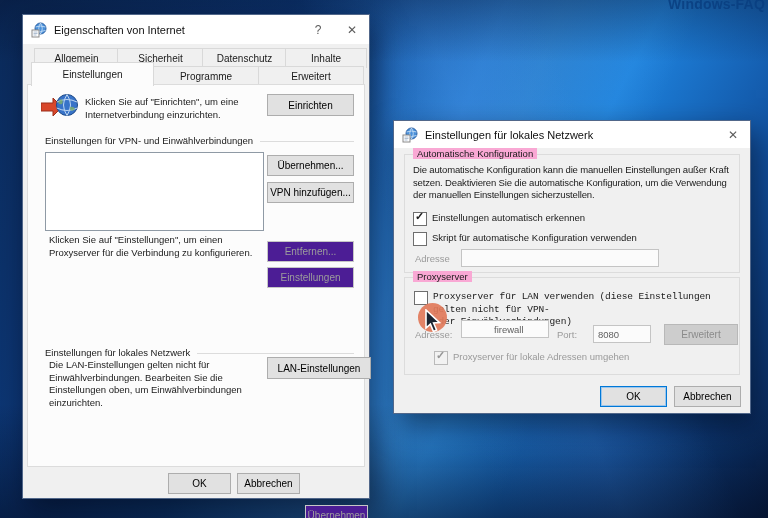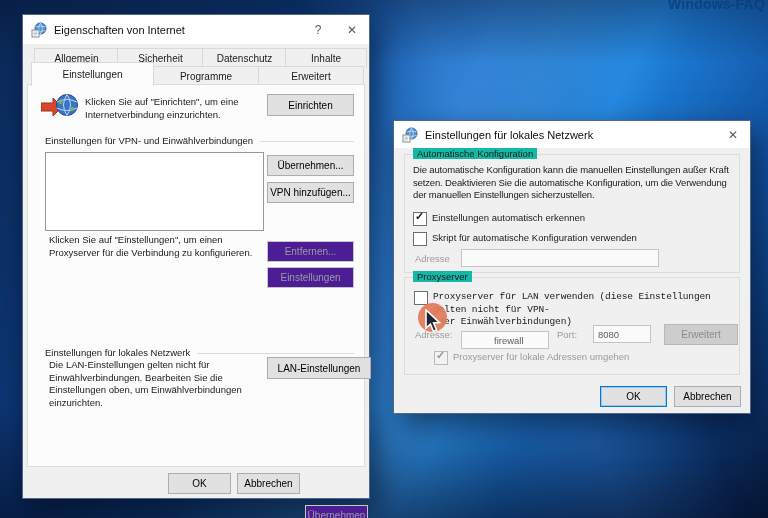--- a/index.html
+++ b/index.html
@@ -34,21 +34,21 @@
           font-family:"Liberation Sans",sans-serif;padding:0;cursor:default;}
   
   .tab{position:absolute;background:#f0f0f0;border:1px solid #d9d9d9;border-bottom:none;
        display:flex;align-items:center;justify-content:center;font-size:10px;color:#1a1a1a;}
   .tab.active{background:#fcfcfc;z-index:6;}
   
   .panel{position:absolute;background:#fcfcfc;border:1px solid #dcdcdc;z-index:4;}
   .sep{position:absolute;display:flex;align-items:center;gap:7px;font-size:9.5px;color:#1a1a1a;text-align:right;}
   .sep .line{flex:1;height:1px;background:#dcdcdc;margin-top:2px;}
   .groupbox{position:absolute;border:1px solid #dcdcdc;}
-  .glabel{position:absolute;top:-7px;left:8px;background:#14b8a6;padding:0 4px;font-size:9.5px;}
+  .glabel{position:absolute;top:-7px;left:8px;background:#f9a8d4;padding:0 4px;font-size:9.5px;}
   .para{position:absolute;white-space:pre-line;line-height:12.5px;}
   
   .btn{position:absolute;background:#e1e1e1;border:1px solid #adadad;font-size:10px;color:#000;
        display:flex;align-items:center;justify-content:center;
        font-family:"Liberation Sans",sans-serif;padding:0;cursor:default;}
   .btn.disabled{color:#9c9c9c;border-color:#c6c6c6;background:#4c1d95;margin-top:32px;}
   .btn.dark-disabled{color:#8b8b8b;border-color:#b8b8b8;background:#cdcdcd;}
   .btn.focused{border:1px solid #0078d7;box-shadow:inset 0 0 0 1px #9cc6ec;}
   .listbox{position:absolute;background:#fff;border:1px solid #8f9aa5;}
   .cbrow{position:absolute;display:flex;gap:5px;align-items:flex-start;}
@@ -169,21 +169,21 @@
     </div>
 
     <div class="groupbox" style="left:10px;top:156px;width:334px;height:96px;">
       <span class="glabel">Proxyserver</span>
       <div class="cbrow" style="left:9px;top:13px;font-family:Liberation Mono, monospace;">
         <span class="cb"></span>
         <span class="cblabel" style="width:312px;letter-spacing:-0.15px;">Proxyserver für LAN verwenden (diese Einstellungen gelten nicht für VPN-
 oder Einwählverbindungen)</span>
       </div>
       <span class="graylbl" style="left:10px;top:51px;">Adresse:</span>
-      <input class="txt dis" style="left: 56px; top: 53px; width: 88px; height: 18px; padding-left: 32px;" value="firewall">
+      <input class="txt dis" style="left: 56px; top: 42px; width: 88px; height: 18px; padding-left: 32px;" value="firewall">
       <span class="graylbl" style="left:152px;top:51px;">Port:</span>
       <input class="txt dis" style="left: 188px; top: 47px; width: 58px; height: 18px;" value="8080">
       <button class="btn dark-disabled" style="left:259px;top:46px;width:74px;height:21px;">Erweitert</button>
       <div class="cbrow" style="left:29px;top:73px;">
         <span class="cb dis checked"></span>
         <span class="cblabel" style="color:#9a9a9a;">Proxyserver für lokale Adressen umgehen</span>
       </div>
     </div>
 
     <button class="btn focused" style="left:206px;top:265px;width:67px;height:21px;">OK</button>

